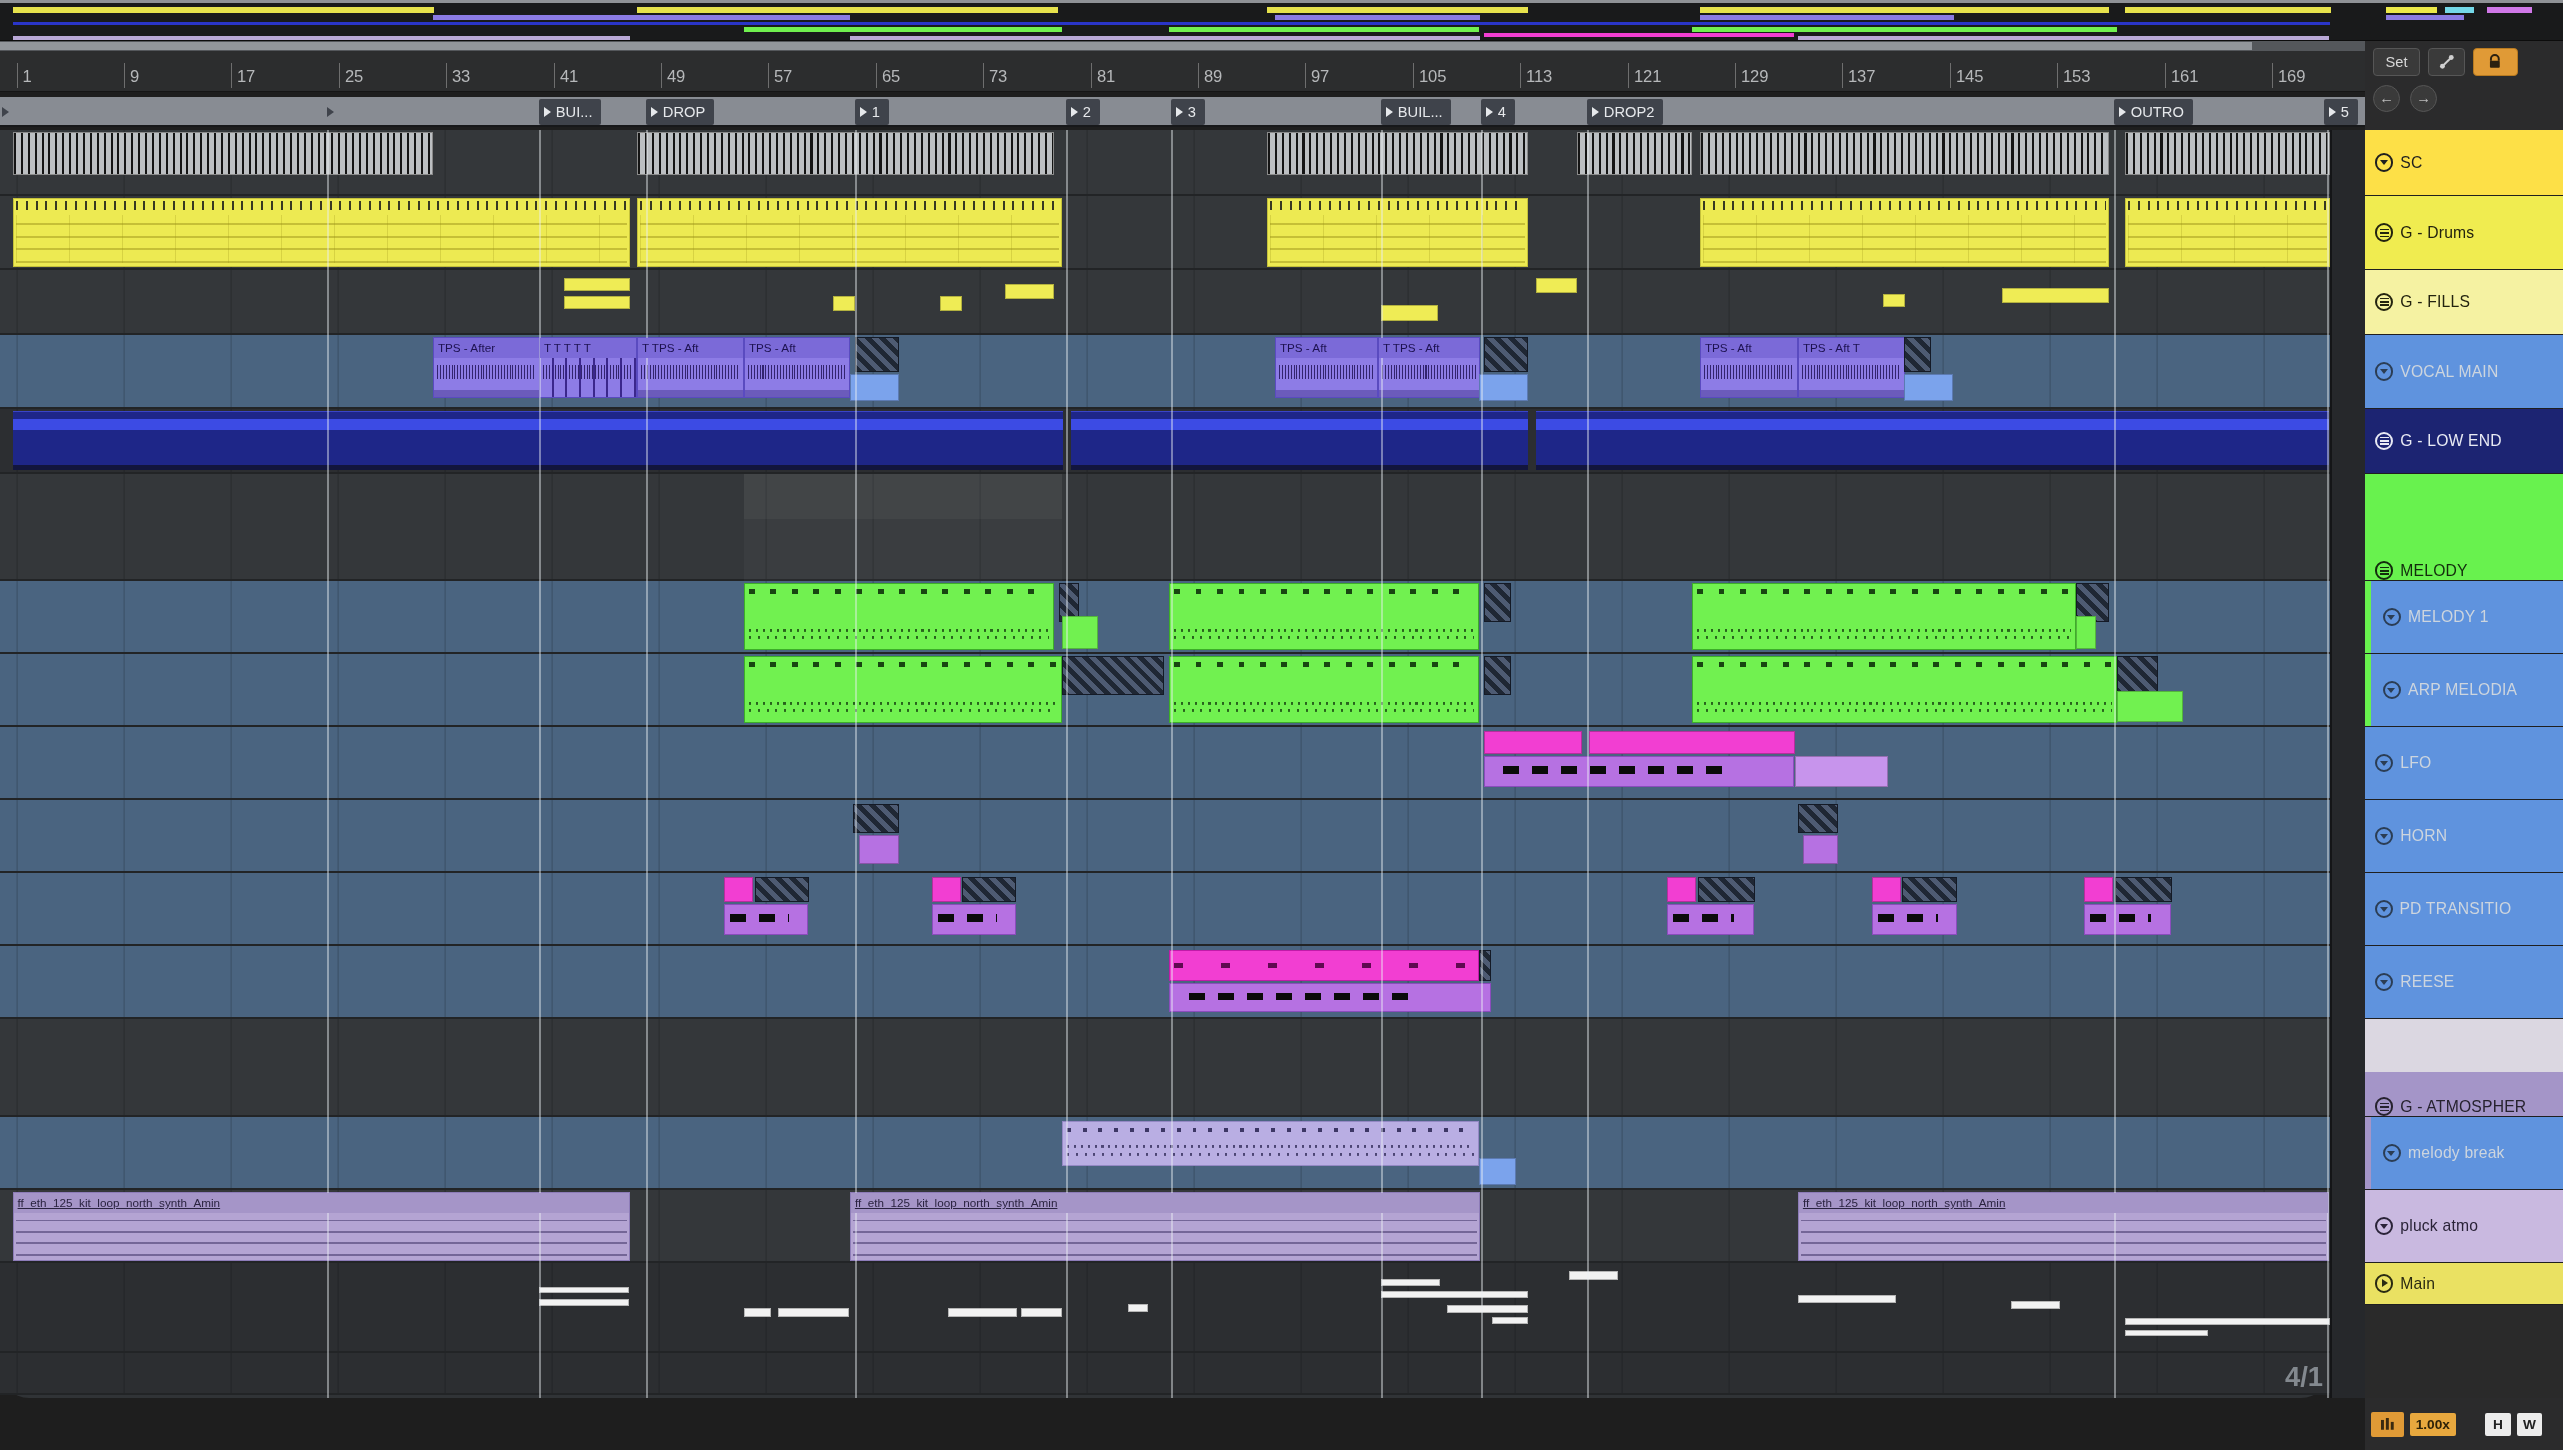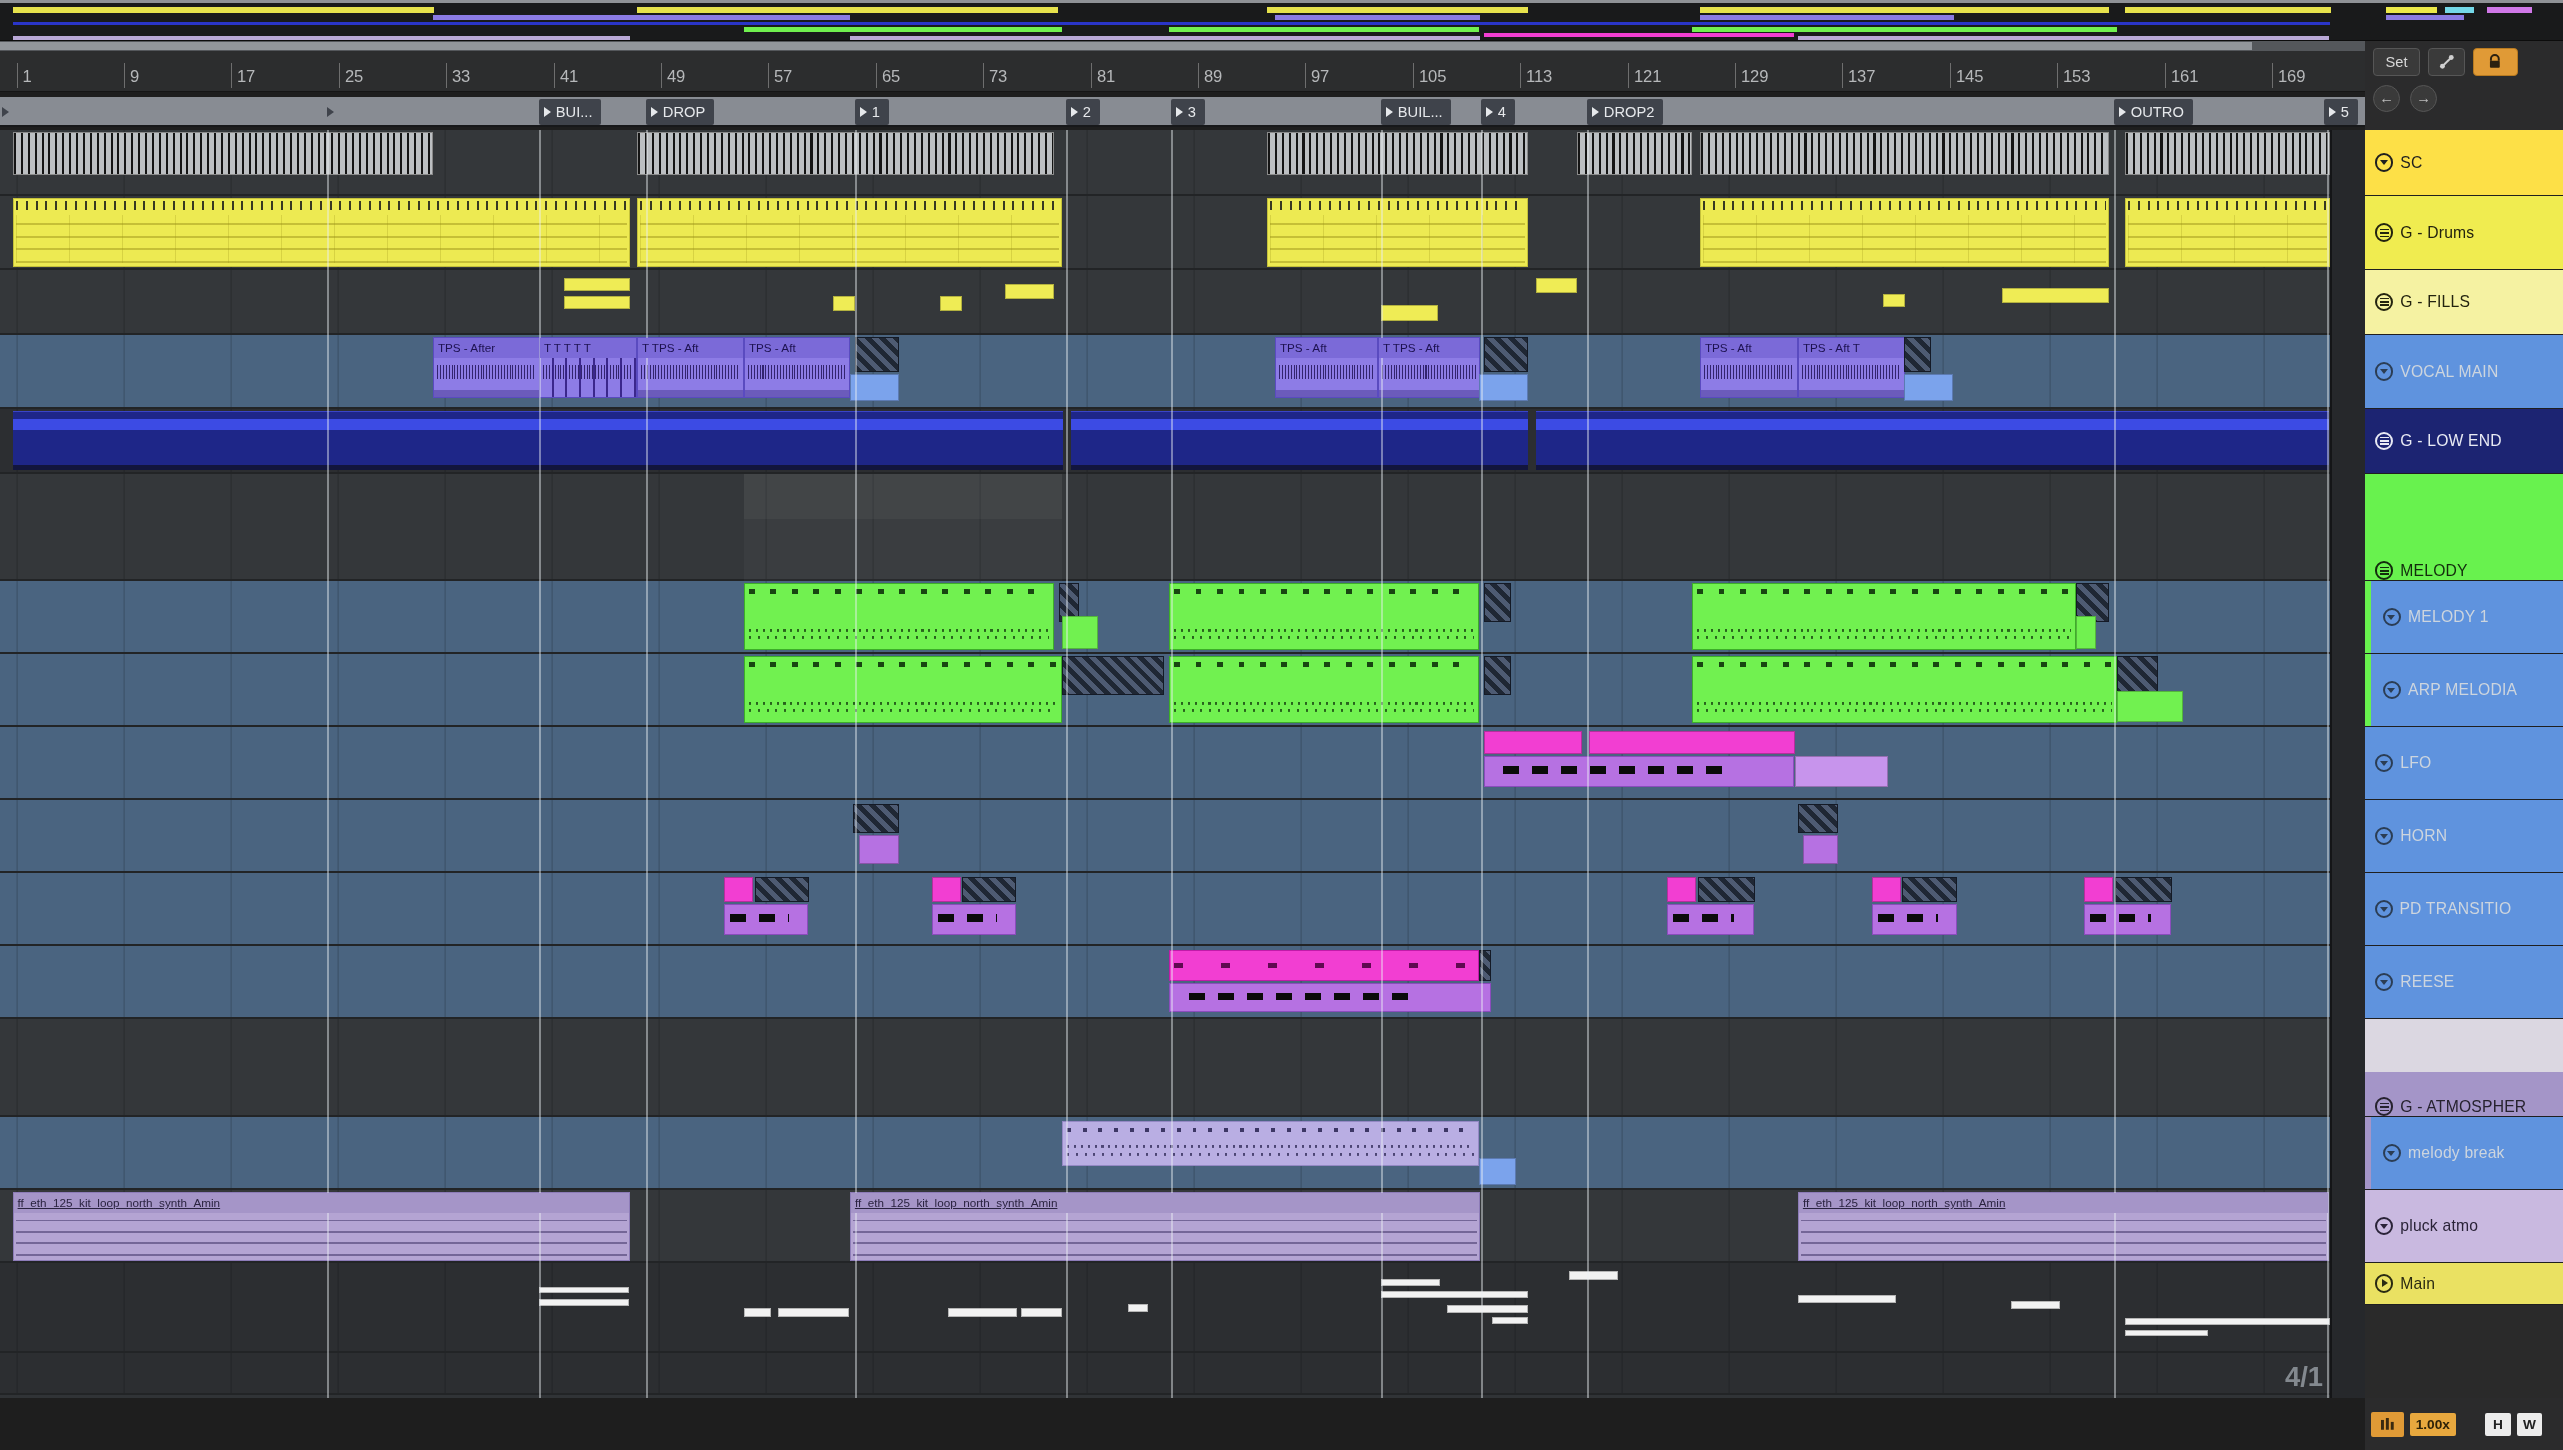--- a/index.html
+++ b/index.html
@@ -19,21 +19,21 @@
   .bartick { position:absolute; top:11.7px; height:25.5px; font-size:16.6px; color:#b6b8ba; border-left:1px solid #6e6e6e; padding-left:4.9px; line-height:27.4px; }
 
   
   .markerrow { position:absolute; left:0; top:97px; width:2365px; height:30px; background:#888c93; border-bottom:2px solid #17181a; }
   .marker { position:absolute; top:2px; height:25.5px; display:flex; align-items:center; gap:4.9px; background:#3f434b; color:#e6e8eb; padding:0 8.8px 0 4.9px; font-size:14.7px; border-radius:2px; white-space:nowrap; }
   .marker.bare { background:transparent; padding:0; }
   .marker-tri { width:0; height:0; border-top:5.9px solid transparent; border-bottom:5.9px solid transparent; border-left:7.8px solid #e6e8eb; }
   .marker.bare .marker-tri { border-left-color:#3f434b; }
 
   
-  .trackarea { position:absolute; left:0; top:130px; width:2330px; height:1268px; background:#303336; }
+  .trackarea { position:absolute; left:0; top:130px; width:2330px; height:1268px; background:#303336;border-radius:29px; }
   .lanes { position:absolute; inset:0; }
   .lane { position:relative; width:100%; border-bottom:2px solid #222426;
           background-image:repeating-linear-gradient(90deg, rgba(0,0,0,0.22) 0 1px, transparent 1px 107px);
           background-position:16.6px 0; }
   .lane-dark  { background-color:#34373a; }
   .lane-dark2 { background-color:#2c2e31; }
   .lane-blue  { background-color:#4a6480; }
 
   .gridoverlay { position:absolute; inset:0; pointer-events:none; }
   .gridline { position:absolute; top:0; bottom:0; width:2px; background:rgba(235,240,245,0.45); }

